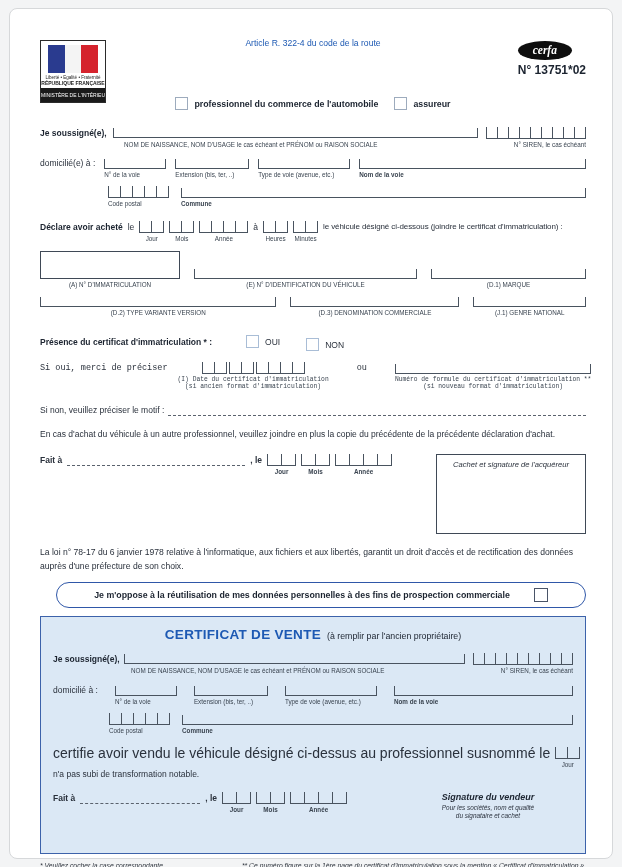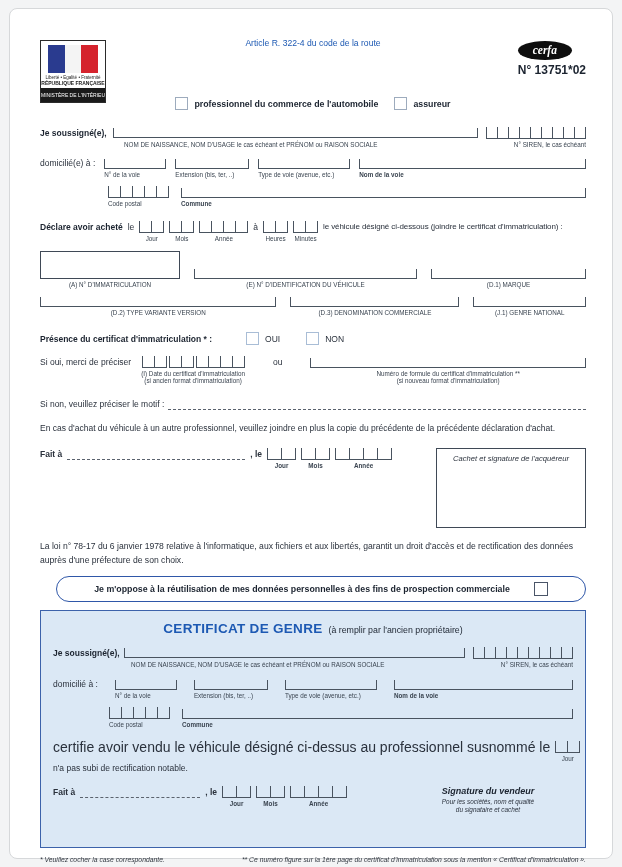--- a/index.html
+++ b/index.html
@@ -235,27 +235,27 @@
       <span class="tiny">(J.1) GENRE NATIONAL</span>
     </span>
   </div>
 
   <div class="row" style="margin-top:16px;align-items:center;gap:10px;">
     <span class="b">Présence du certificat d'immatriculation * :</span>
     <span class="opt" style="margin-left:24px;">
       <span class="cb blue"></span>
       <span>OUI</span>
     </span>
-    <span class="opt" style="margin-left:16px;">
+    <span class="opt" style="margin-left:16px;margin-top:6px;">
       <span class="cb blue"></span>
       <span>NON</span>
     </span>
   </div>
 
-  <div class="row" style="margin-top:11px;">
+  <div class="row" style="margin-top:11px;font-family:Liberation Mono, monospace;">
     <span class="lead">Si oui, merci de préciser</span>
     <span class="cg" style="margin-left:10px;">
       <span style="display:inline-flex;gap:2px;">
         <span class="comb">
               <i></i>
               <i></i>
             </span>
         <span class="comb">
               <i></i>
               <i></i>
@@ -323,21 +323,21 @@
 
   <div class="law">La loi n° 78-17 du 6 janvier 1978 relative à l'informatique, aux fichiers et aux libertés, garantit un droit d'accès et de rectification des données auprès d'une préfecture de son choix.</div>
 
   <div class="pill">
     <span>Je m'oppose à la réutilisation de mes données personnelles à des fins de prospection commerciale</span>
     <span class="cb dark"></span>
   </div>
 
   <div class="sale">
     <div class="saletitle">
-      <span class="big">CERTIFICAT DE GENRE</span>
+      <span class="big">CERTIFICAT DE VENTE</span>
       <span class="suf">(à remplir par l'ancien propriétaire)</span>
     </div>
 
     <div class="row" style="margin-top:10px;align-items:flex-end;">
       <span class="b lead">Je soussigné(e),</span>
       <span class="bracket grow" style="margin:0 8px 1px 4px;"></span>
       <span class="comb c10">
             <i></i>
             <i></i>
             <i></i>
@@ -410,21 +410,21 @@
         <span class="comb">
               <i></i>
               <i></i>
               <i></i>
               <i></i>
             </span>
             <span class="cl">Année</span>
       </span>
       <span class="lead" style="font-size:13px;">et que ce véhicule</span>
     </div>
-    <div style="margin-top:1px;">n'a pas subi de rectification notable.</div>
+    <div style="margin-top:1px;">n'a pas subi de transformation notable.</div>
 
     <div class="row" style="margin-top:13px;">
       <div class="grow">
         <div class="row nowrap" style="align-items:flex-start;gap:5px;">
           <span class="lead">Fait à</span>
           <span class="dash" style="width:120px;margin-top:1px;"></span>
           <span class="lead">, le</span>
           <span class="cg">
             <span class="comb c13">
                   <i></i>

